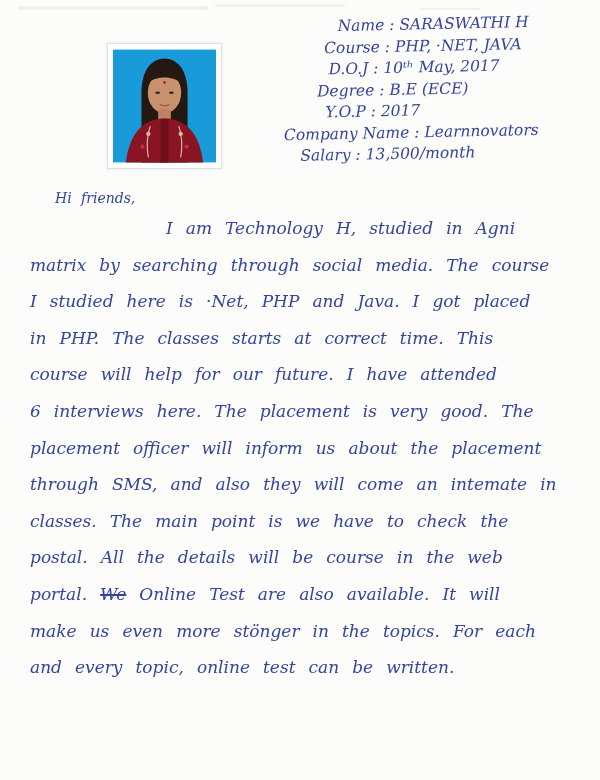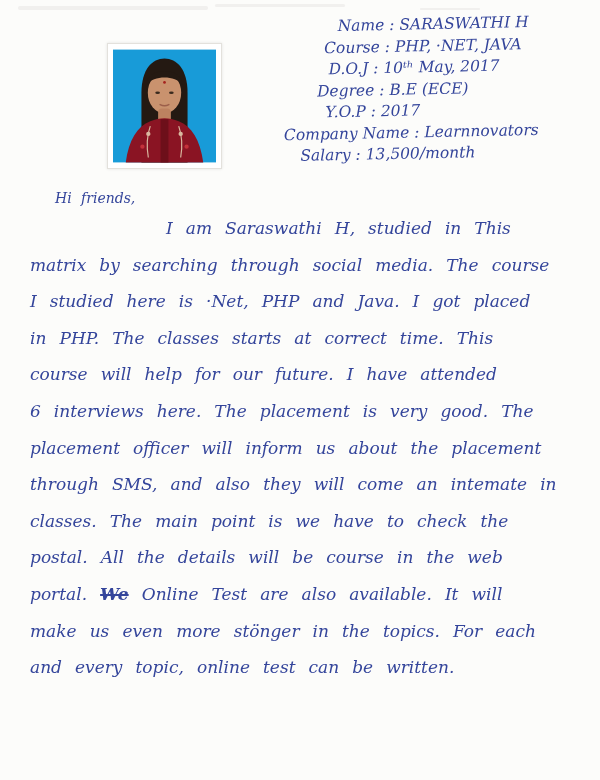--- a/index.html
+++ b/index.html
@@ -36,21 +36,21 @@
 
   .salutation{
     position:absolute;left:55px;top:190px;font-size:14px;word-spacing:.35em;
   }
   .body-text{
     position:absolute;left:30px;top:210px;width:548px;
     font-size:17px;line-height:36.6px;word-spacing:.45em;
   }
   .letter-line{white-space:nowrap;}
   .letter-line.first{padding-left:136px;}
-  .struck{text-decoration:line-through;text-decoration-thickness:2px;font-weight:bold;}
+  .struck{text-decoration:line-through;text-decoration-thickness:2px;}
 </style>
 </head>
 <body>
 
 <div class="page">
 
   <div class="artifact a1"></div>
   <div class="artifact a2"></div>
   <div class="artifact a3"></div>
 
@@ -82,21 +82,21 @@
     <div class="info-line">D.O.J : 10ᵗʰ May, 2017</div>
     <div class="info-line">Degree : B.E (ECE)</div>
     <div class="info-line">Y.O.P : 2017</div>
     <div class="info-line">Company Name : Learnnovators</div>
     <div class="info-line">Salary : 13,500/month</div>
   </div>
 
   <div class="salutation hand">Hi friends,</div>
 
   <div class="body-text hand">
-    <div class="letter-line first">I am Saraswathi H, studied in This</div>
+    <div class="letter-line first">I am Technology H, studied in Agni</div>
     <div class="letter-line">matrix by searching through social media. The course</div>
     <div class="letter-line">I studied here is ·Net, PHP and Java. I got placed</div>
     <div class="letter-line">in PHP. The classes starts at correct time. This</div>
     <div class="letter-line">course will help for our future. I have attended</div>
     <div class="letter-line">6 interviews here. The placement is very good. The</div>
     <div class="letter-line">placement officer will inform us about the placement</div>
     <div class="letter-line">through SMS, and also they will come an intemate in</div>
     <div class="letter-line">classes. The main point is we have to check the</div>
     <div class="letter-line">postal. All the details will be course in the web</div>
     <div class="letter-line">

